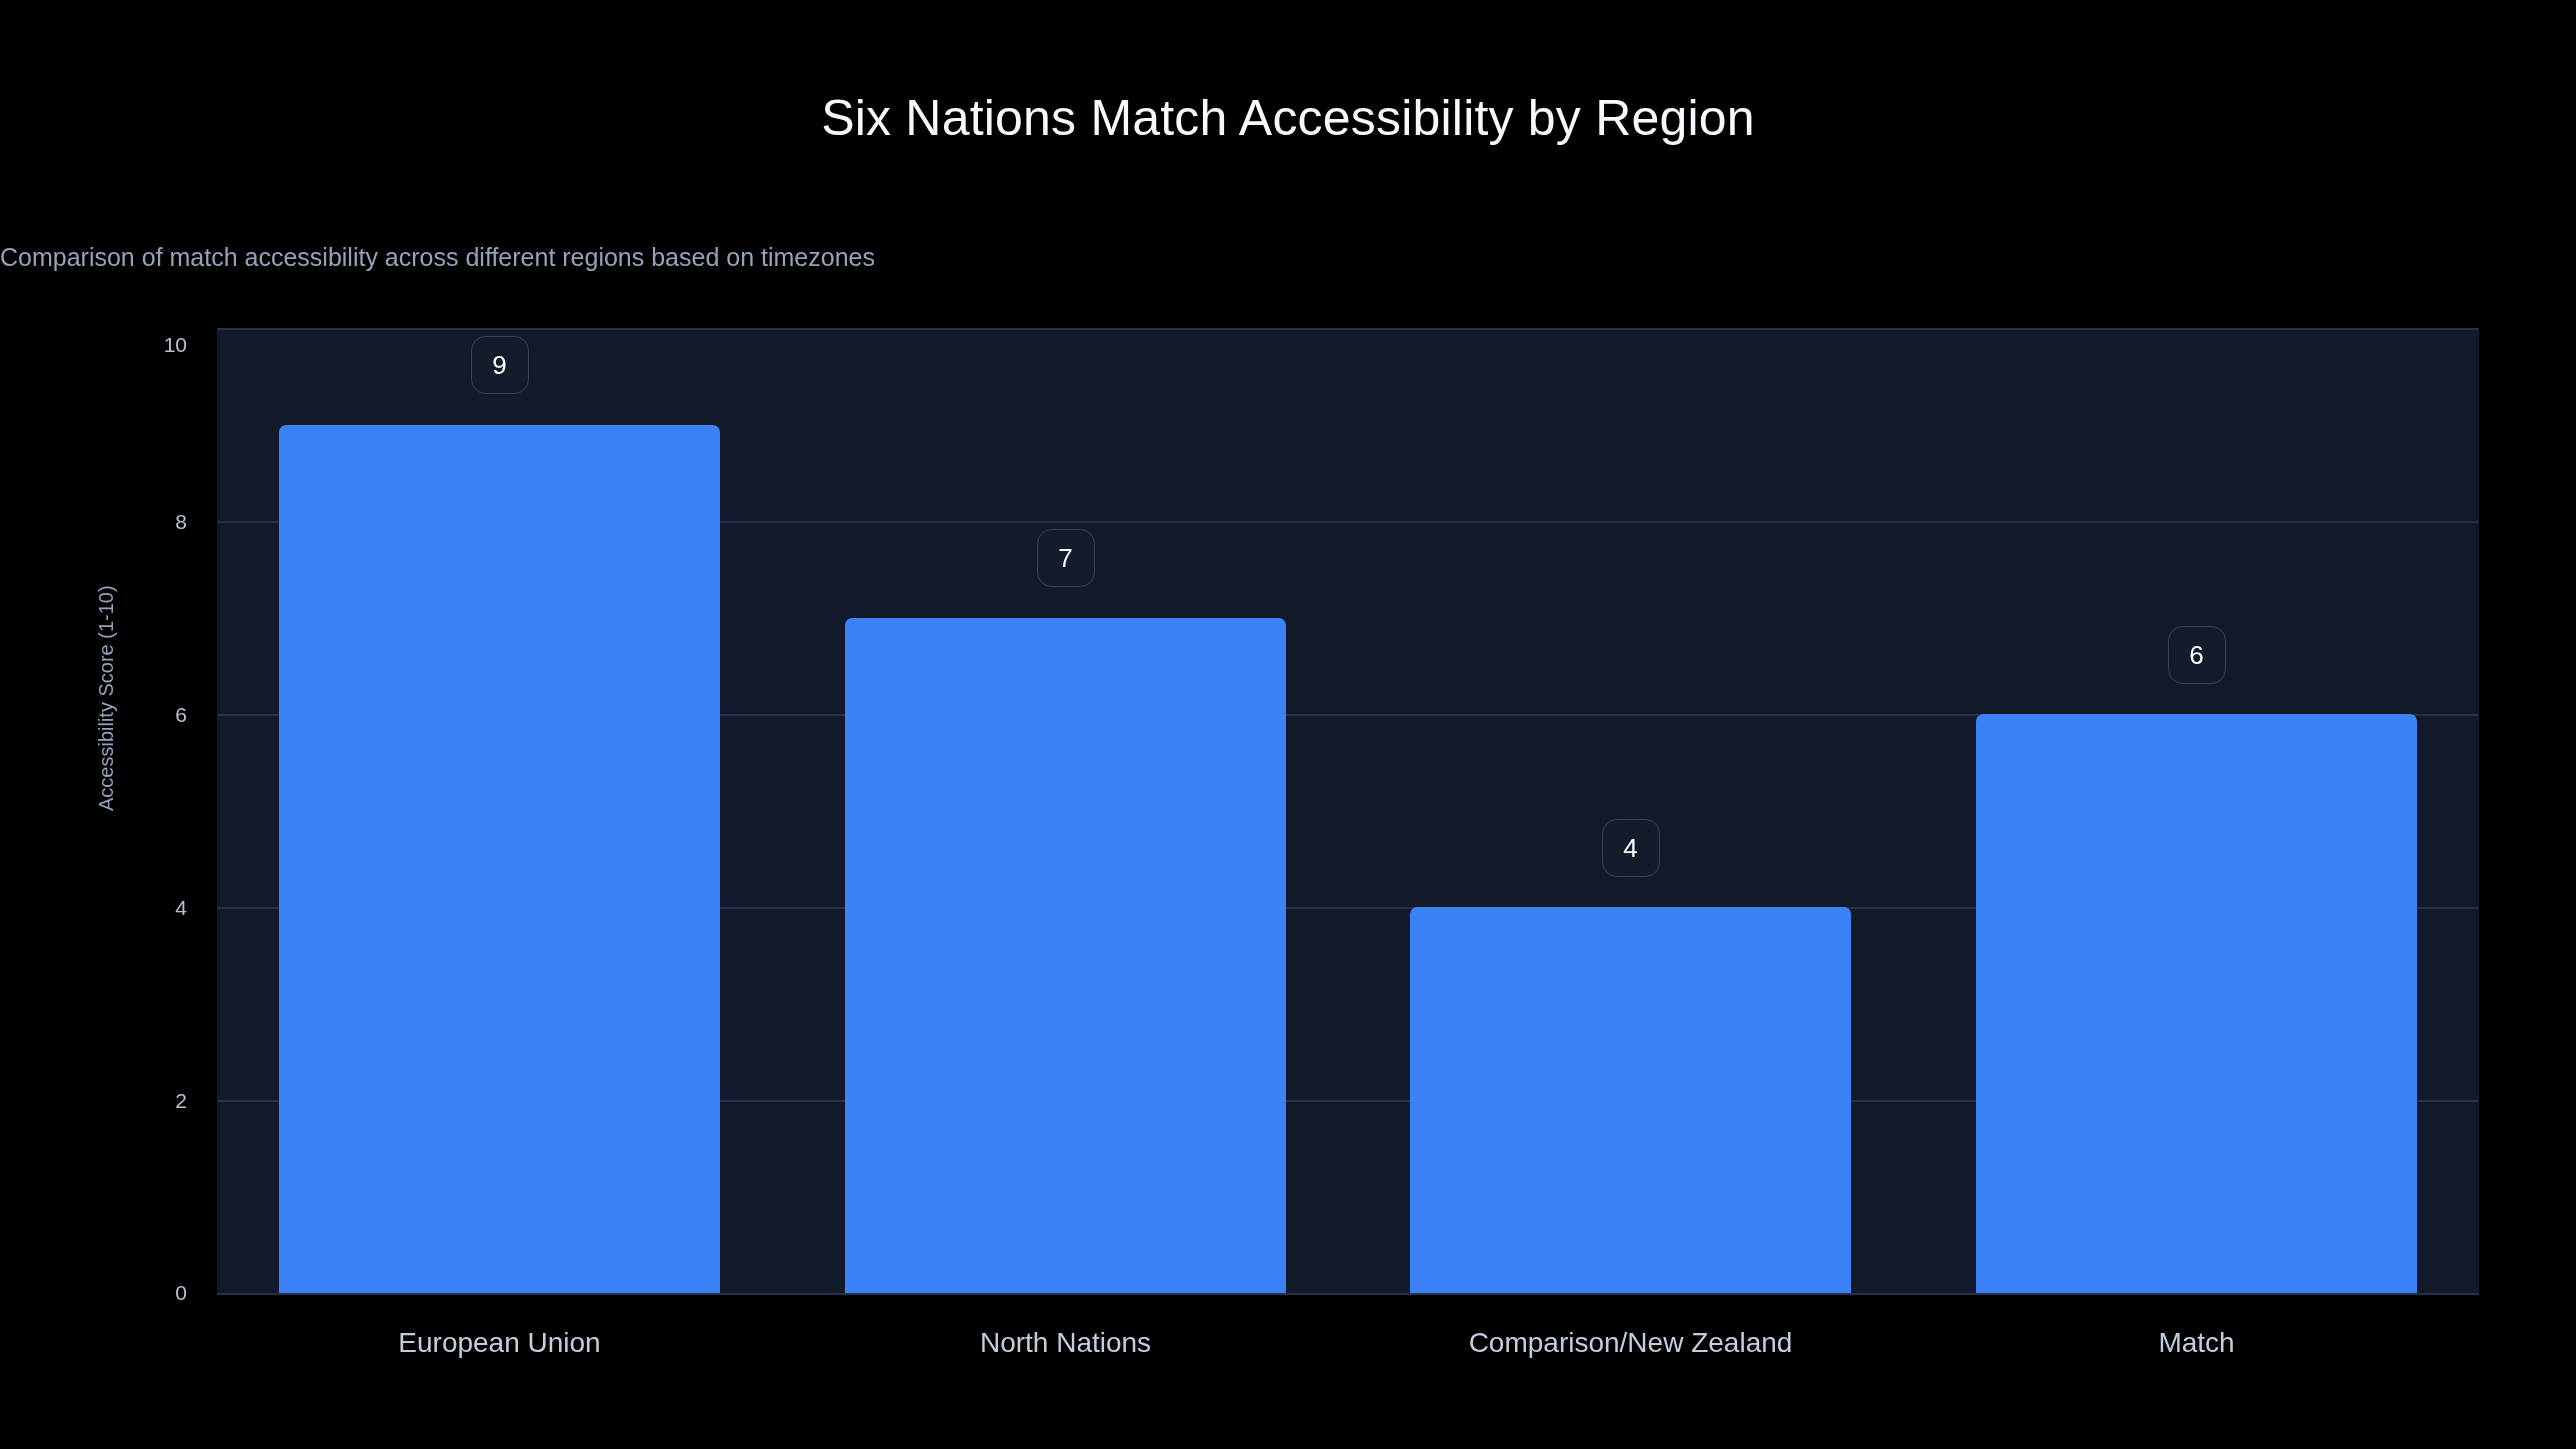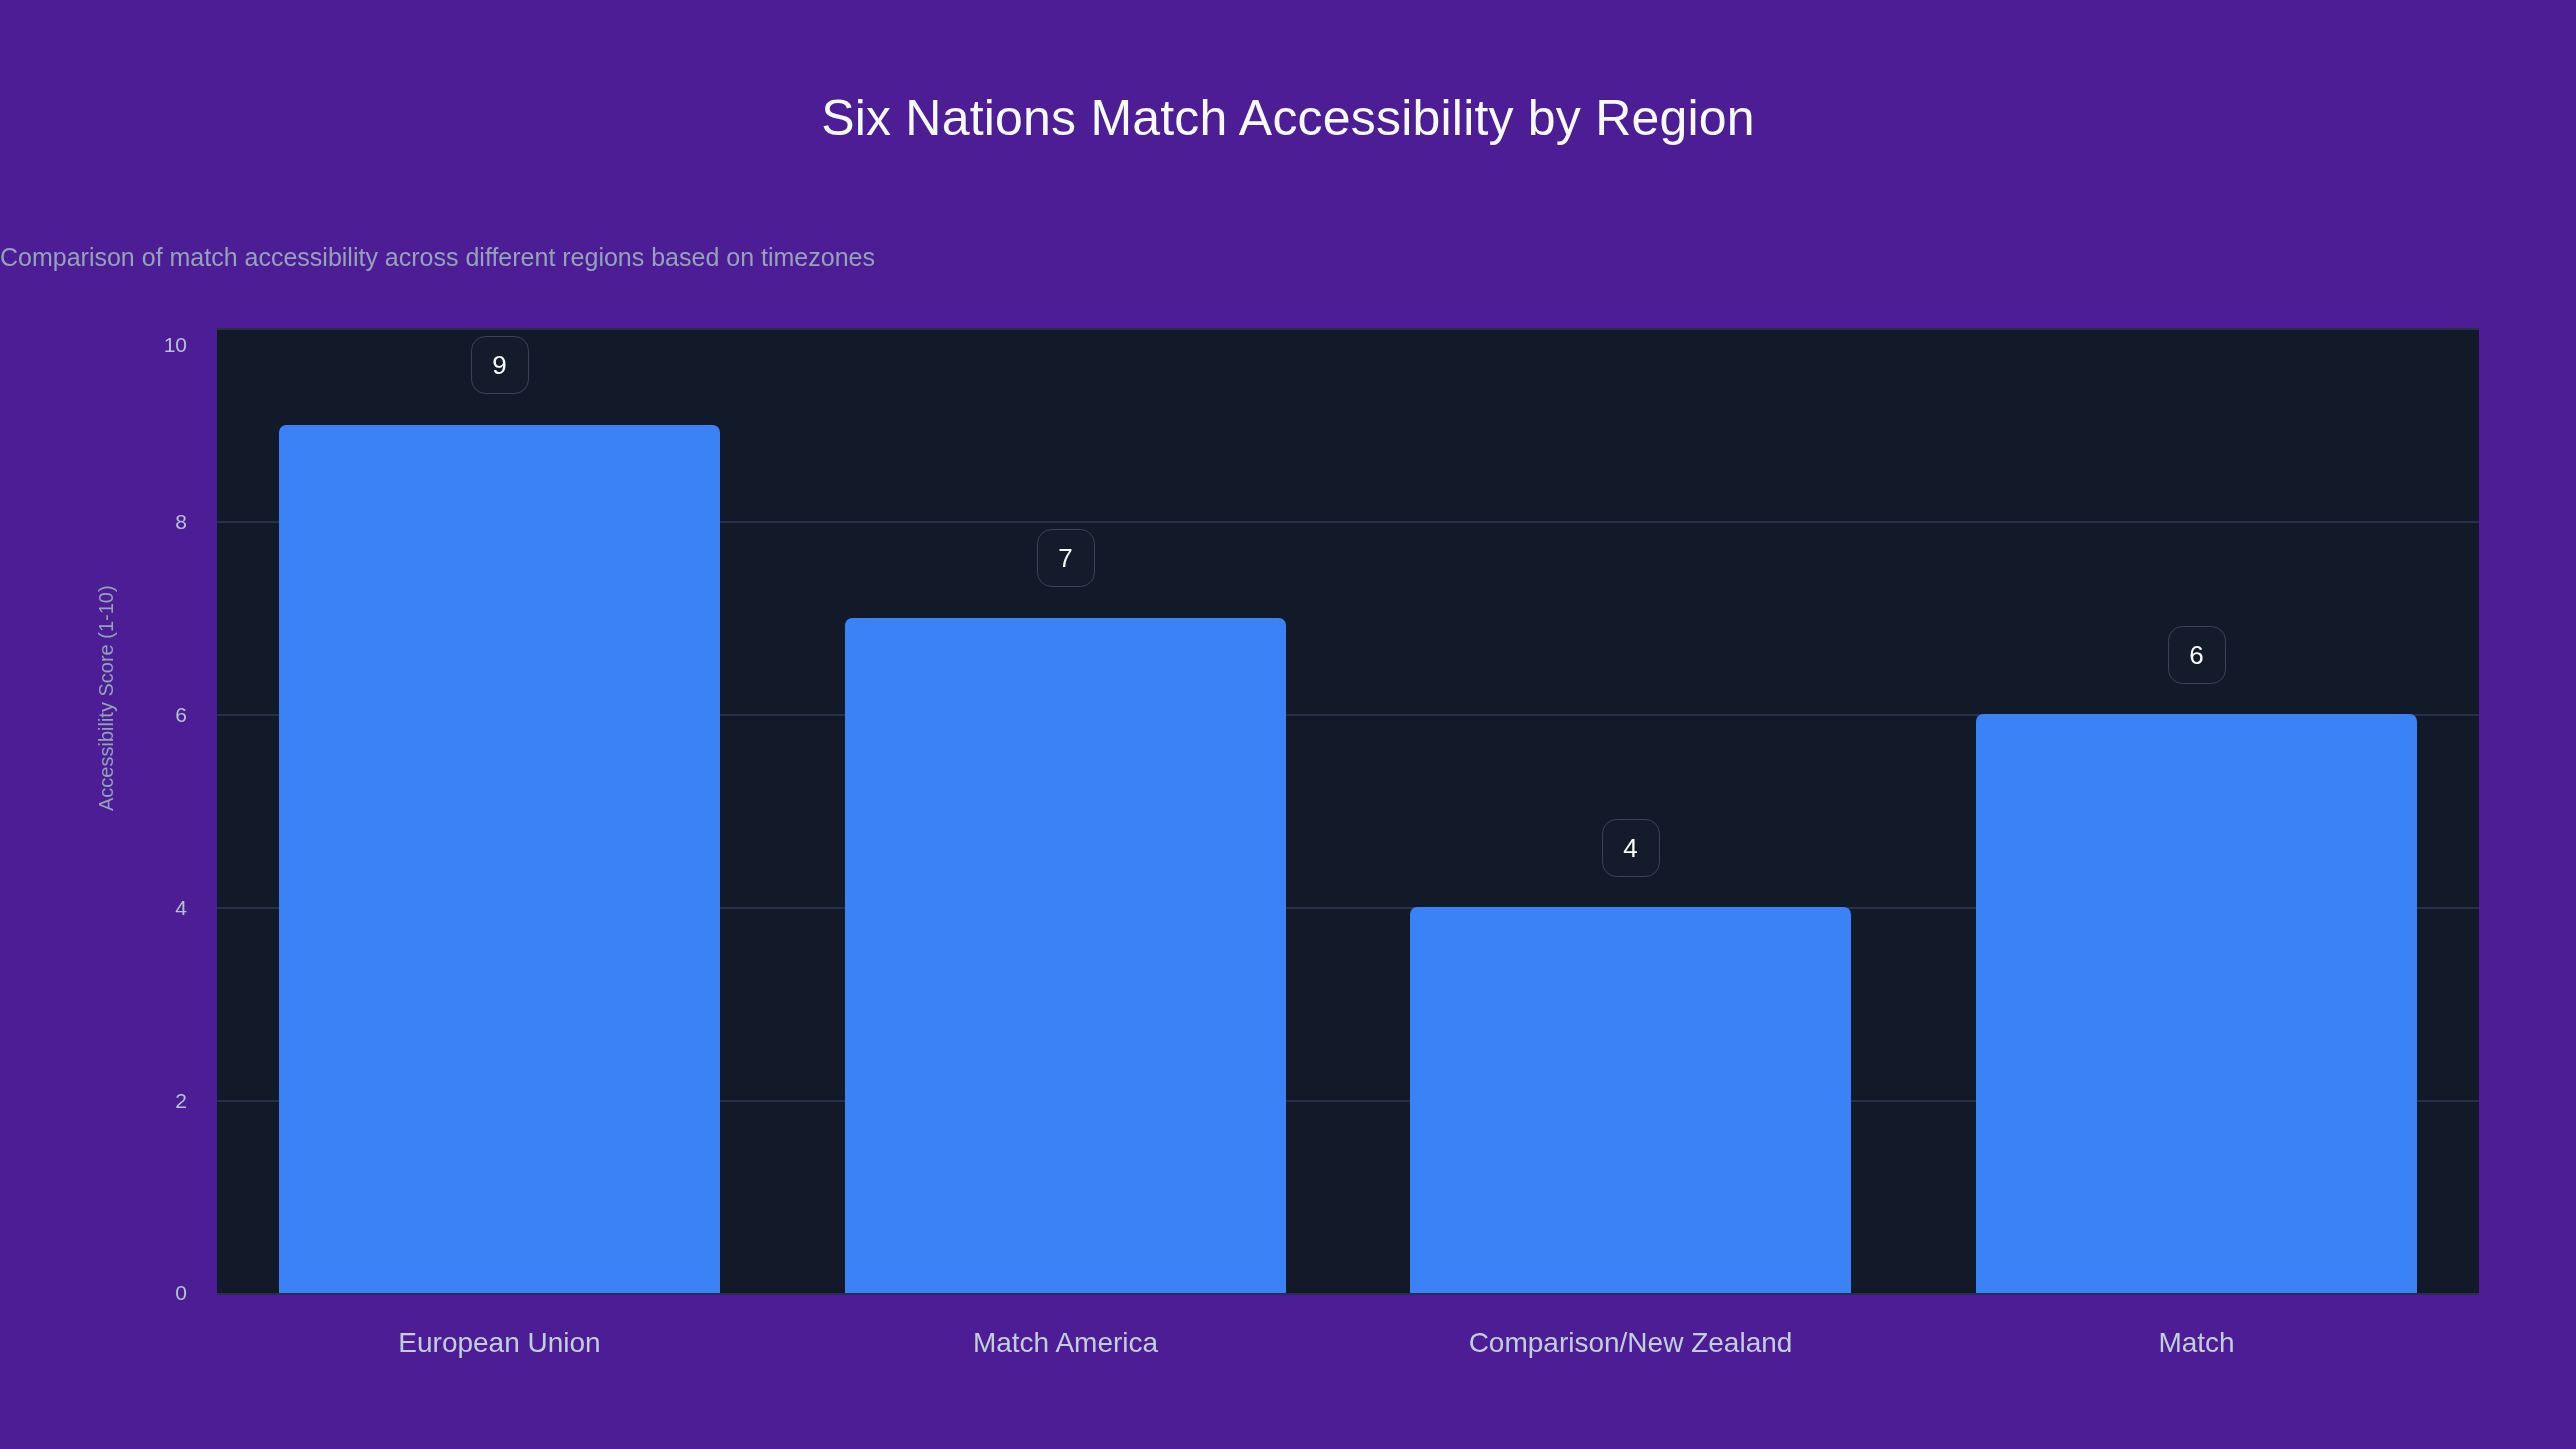--- a/index.html
+++ b/index.html
@@ -6,21 +6,21 @@
   html, body {
     width:2576px; height:1449px;
     background:#0f1520;
     font-family:"Liberation Sans", sans-serif;
     overflow:hidden;
   }
 
   #chart-root {
     position:relative;
     width:2576px; height:1449px;
-    background:#4c1d95;
+    background:#000000;
   }
 
   
   #chart-title {
     position:absolute;
     left:0; top:89px;
     width:2576px;
     text-align:center;
     font-size:50px;
     font-weight:400;
@@ -144,21 +144,21 @@
       </div>
     <div id="bars">
         <div class="bar-group" style="left: 62px; width: 441px; height: 964px;">
           <div class="bar" style="height: 868px; background: rgb(59, 130, 246);"></div>
           <div class="bar-value-badge" style="bottom: 899px;">9</div>
           <div class="bar-category-label">European Union</div>
         </div>
         <div class="bar-group" style="left: 628px; width: 441px; height: 964px;">
           <div class="bar" style="height: 675px; background: rgb(59, 130, 246);"></div>
           <div class="bar-value-badge" style="bottom: 706px;">7</div>
-          <div class="bar-category-label">Match America</div>
+          <div class="bar-category-label">North Nations</div>
         </div>
         <div class="bar-group" style="left: 1193px; width: 441px; height: 964px;">
           <div class="bar" style="height: 386px; background: rgb(59, 130, 246);"></div>
           <div class="bar-value-badge" style="bottom: 416px;">4</div>
           <div class="bar-category-label">Comparison/New Zealand</div>
         </div>
         <div class="bar-group" style="left: 1759px; width: 441px; height: 964px;">
           <div class="bar" style="height: 579px; background: rgb(59, 130, 246);"></div>
           <div class="bar-value-badge" style="bottom: 609px;">6</div>
           <div class="bar-category-label">Match</div>

